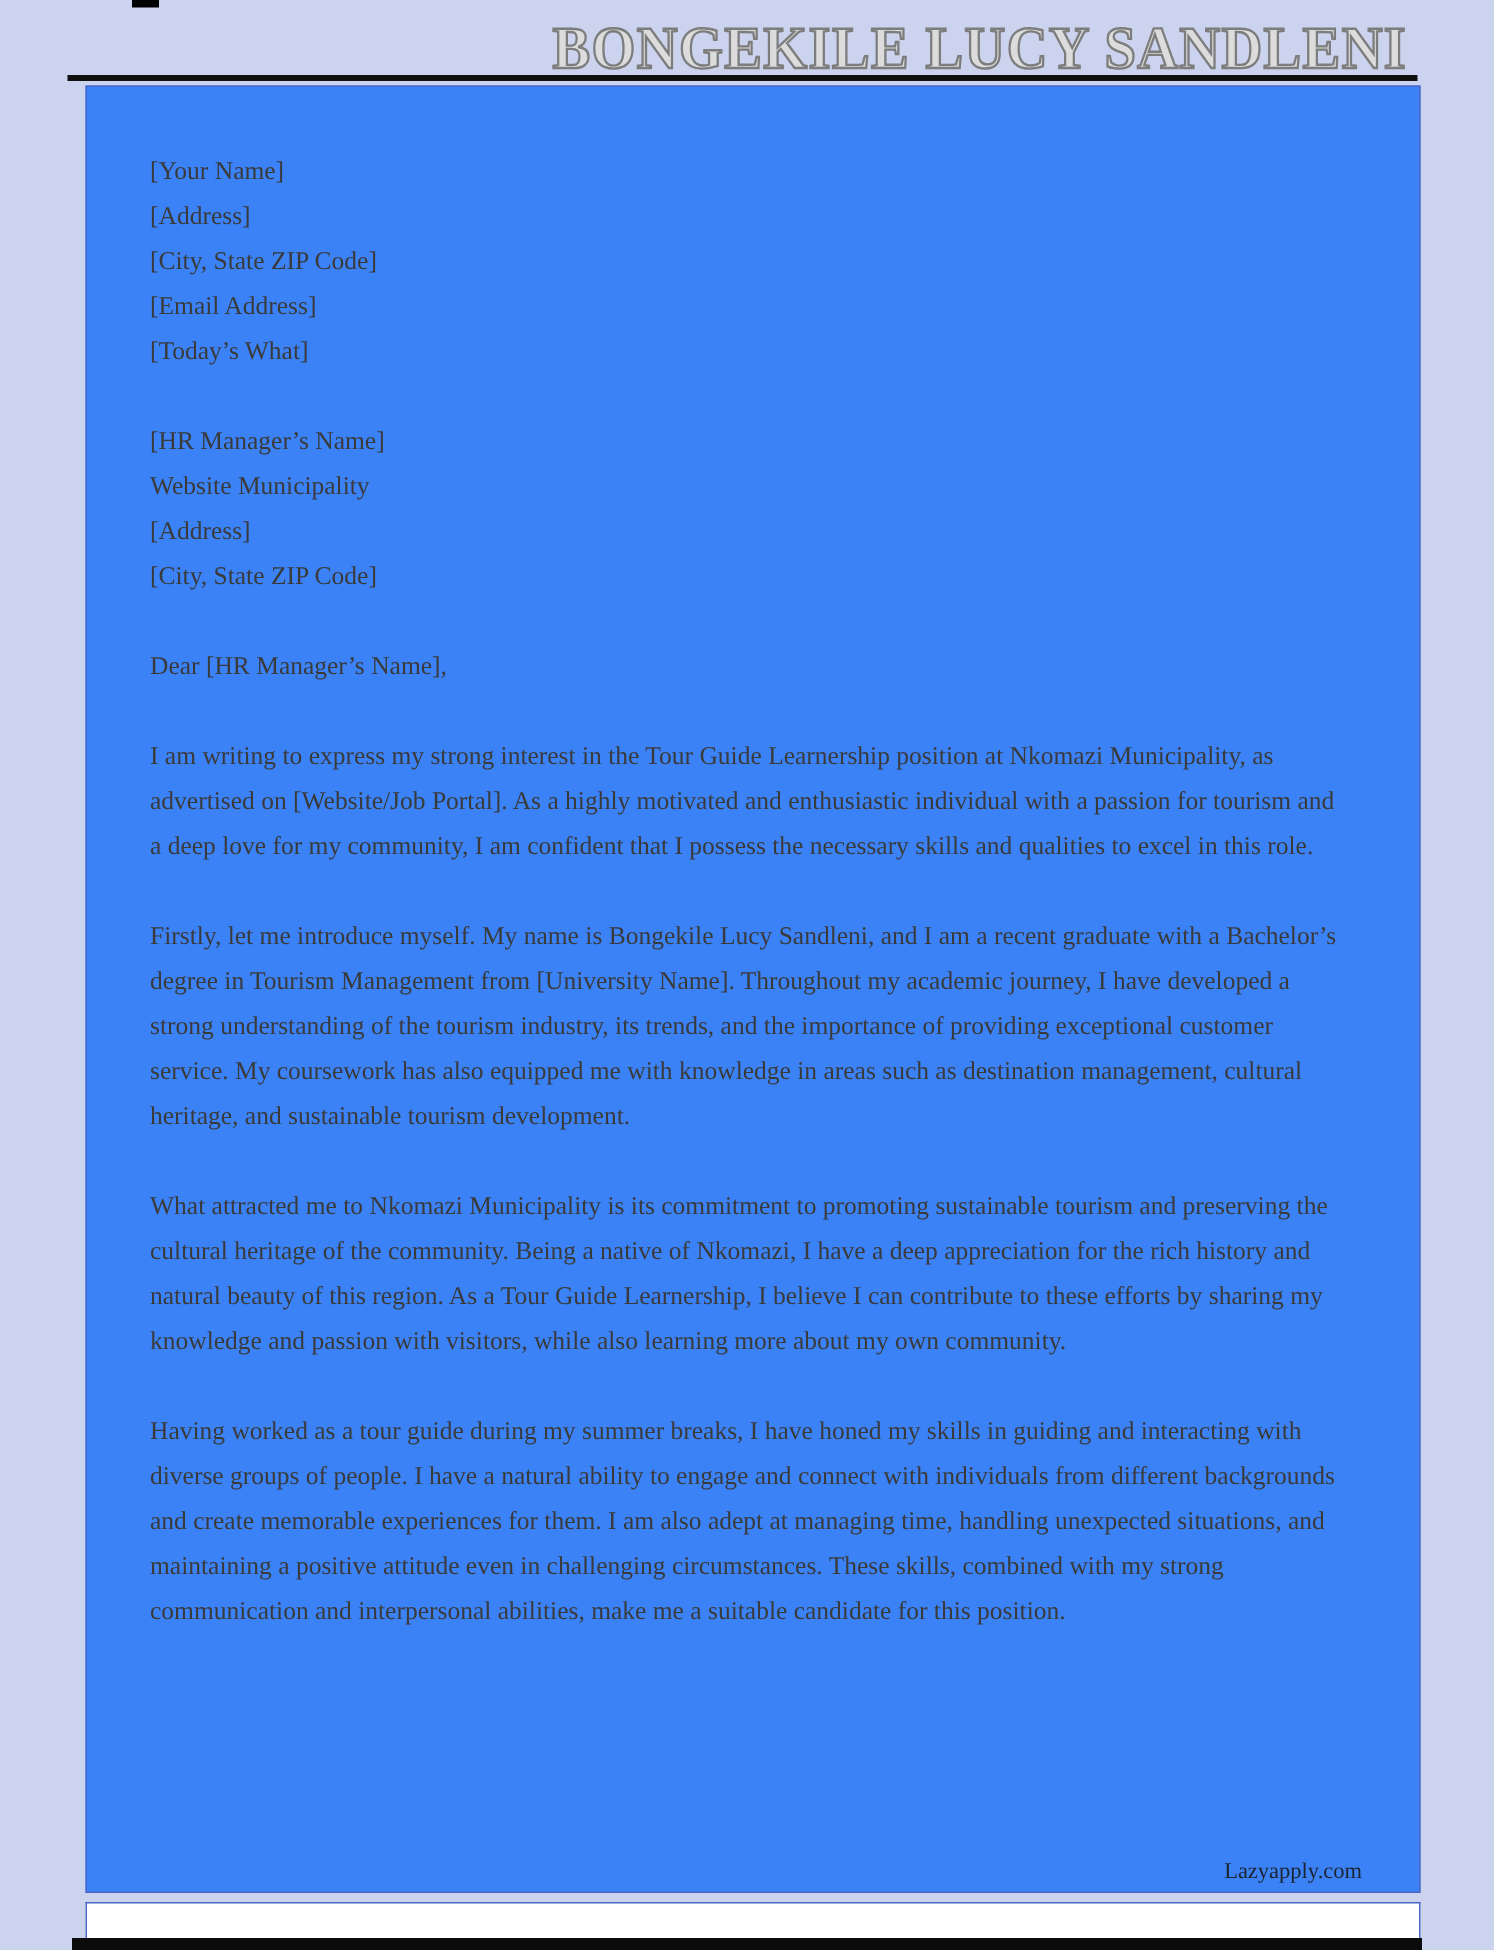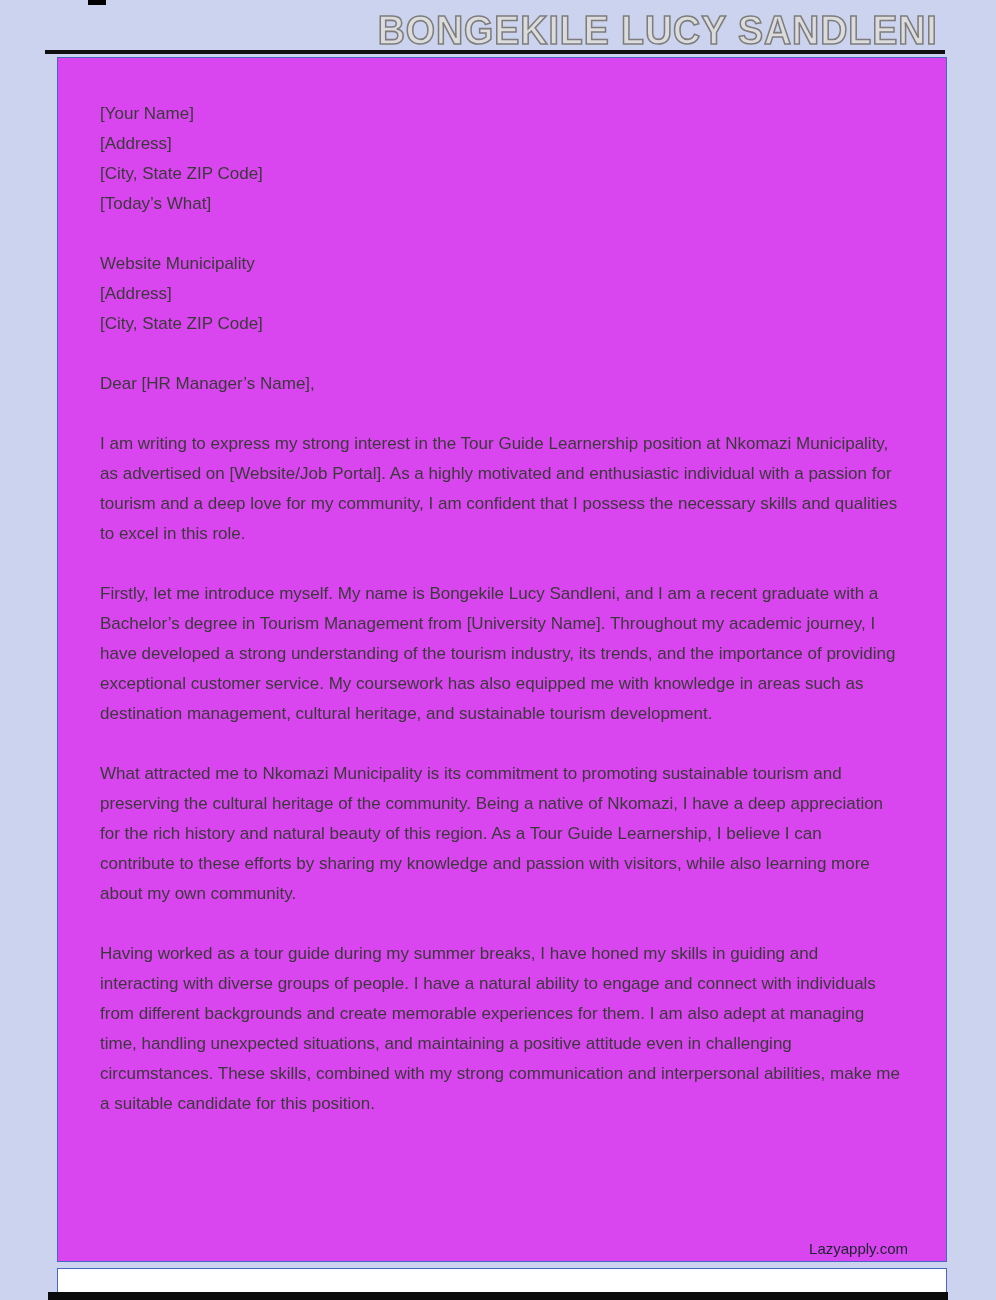--- a/index.html
+++ b/index.html
@@ -2,21 +2,21 @@
 <html><head>
 <meta charset="utf-8">
 <style>
   html, body { margin: 0; padding: 0; }
   .screen {
     position: relative;
     width: 996px;
     height: 1300px;
     background: #ccd3ee;
     overflow: hidden;
-    font-family: Liberation Sans, sans-serif;
+    font-family: Liberation Serif, serif;
   }
   .top-mark {
     position: absolute;
     left: 88px; top: 0;
     width: 18px; height: 5px;
     background: #000;
   }
   .header-title {
     position: absolute;
     top: 8px; right: 58px;
@@ -32,21 +32,21 @@
   .header-rule {
     position: absolute;
     top: 50px; left: 45px;
     width: 900px; height: 4px;
     background: #101010;
   }
   .page-card {
     position: absolute;
     left: 57px; top: 57px;
     width: 890px; height: 1205px;
-    background: #d946ef;
+    background: #3b82f6;
     border: 1px solid #4a67c8;
     box-sizing: border-box;
   }
   .page-content {
     position: absolute;
     left: 42px; top: 41px;
     width: 800px;
     color: #3a3a3a;
     font-size: 17px;
     line-height: 30px;
@@ -97,24 +97,26 @@
 
   <div class="header-rule"></div>
 
   <div class="page-card">
     <div class="page-content">
 
       <div class="block">
         <div>[Your Name]</div>
         <div>[Address]</div>
         <div>[City, State ZIP Code]</div>
+        <div>[Email Address]</div>
         <div>[Today’s What]</div>
       </div>
 
       <div class="block">
+        <div>[HR Manager’s Name]</div>
         <div>Website Municipality</div>
         <div>[Address]</div>
         <div>[City, State ZIP Code]</div>
       </div>
 
       <div class="block">Dear [HR Manager’s Name],</div>
 
       <p class="para">I am writing to express my strong interest in the Tour Guide Learnership position at Nkomazi Municipality, as advertised on [Website/Job Portal]. As a highly motivated and enthusiastic individual with a passion for tourism and a deep love for my community, I am confident that I possess the necessary skills and qualities to excel in this role.</p>
       <p class="para">Firstly, let me introduce myself. My name is Bongekile Lucy Sandleni, and I am a recent graduate with a Bachelor’s degree in Tourism Management from [University Name]. Throughout my academic journey, I have developed a strong understanding of the tourism industry, its trends, and the importance of providing exceptional customer service. My coursework has also equipped me with knowledge in areas such as destination management, cultural heritage, and sustainable tourism development.</p>
       <p class="para">What attracted me to Nkomazi Municipality is its commitment to promoting sustainable tourism and preserving the cultural heritage of the community. Being a native of Nkomazi, I have a deep appreciation for the rich history and natural beauty of this region. As a Tour Guide Learnership, I believe I can contribute to these efforts by sharing my knowledge and passion with visitors, while also learning more about my own community.</p>

